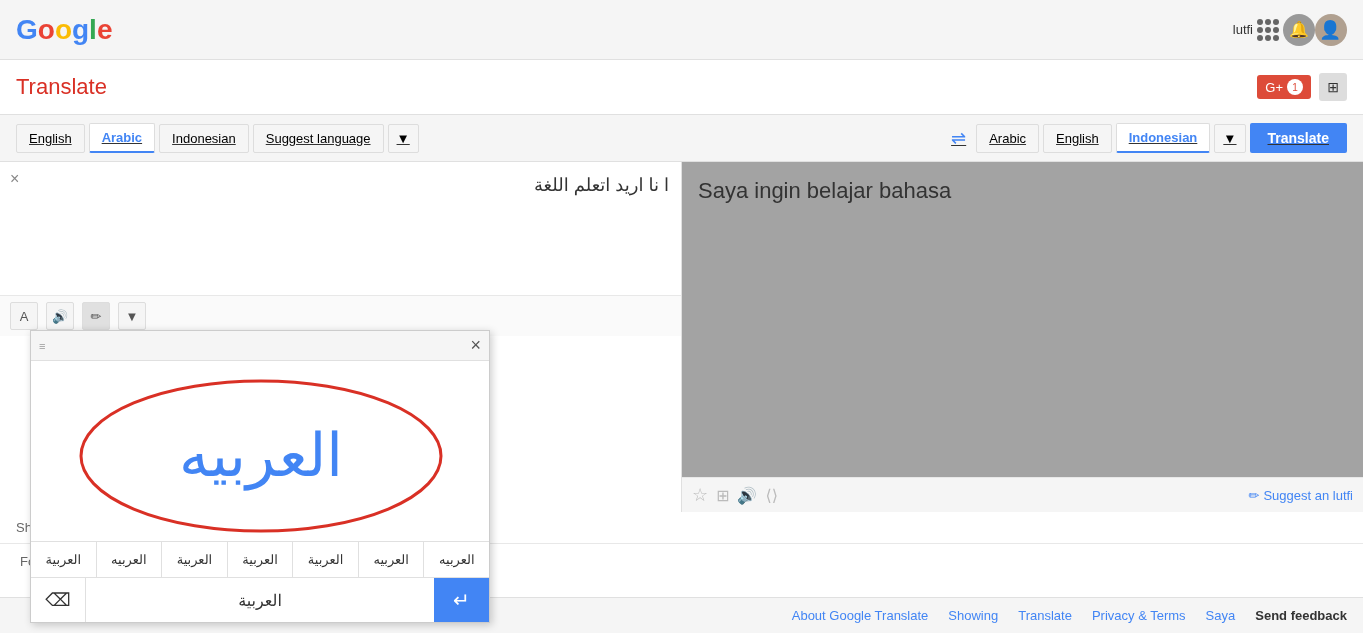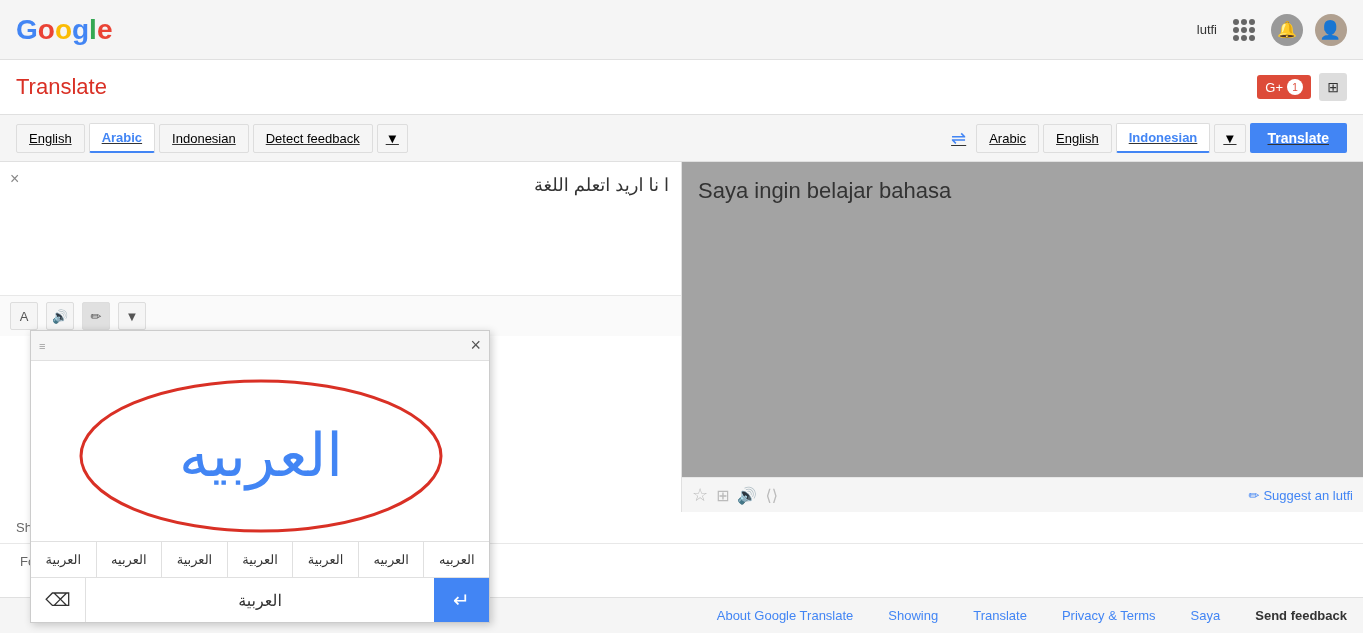--- a/index.html
+++ b/index.html
@@ -17,21 +17,21 @@
     }
     .header-left { display: flex; align-items: center; }
     .google-logo { display: flex; align-items: center; font-size: 28px; font-weight: bold; text-decoration: none; }
     .logo-g { color: #4285f4; }
     .logo-o1 { color: #ea4335; }
     .logo-o2 { color: #fbbc05; }
     .logo-g2 { color: #4285f4; }
     .logo-l { color: #34a853; }
     .logo-e { color: #ea4335; }
 
-    .header-right { display: flex; align-items: center; gap: 12px; }
+    .header-right { display: flex; align-items: center; }
     .header-username { font-size: 13px; color: #333; }
     .header-grid { display: grid; grid-template-columns: repeat(3,6px); gap: 2px; padding: 4px; cursor: pointer; }
     .header-grid-dot { width: 6px; height: 6px; background: #666; border-radius: 50%; }
     .header-avatar { width: 32px; height: 32px; border-radius: 50%; background: #ccc; overflow: hidden; display: flex; align-items: center; justify-content: center; font-size: 14px; cursor: pointer; }
     .header-notif { width: 32px; height: 32px; border-radius: 50%; background: #999; display: flex; align-items: center; justify-content: center; color: white; font-size: 16px; cursor: pointer; }
 
     
     .sub-header {
       display: flex;
       align-items: center;
@@ -138,21 +138,21 @@
       padding: 10px 16px; font-size: 13px; color: #666; background: #fff;
       display: flex; align-items: center; gap: 4px;
     }
     .business-bar a { color: #4285f4; text-decoration: none; }
     .business-bar span { margin: 0 4px; }
 
     
     .footer {
       padding: 10px 16px; font-size: 13px; color: #666; background: #f5f5f5;
       border-top: 1px solid #e0e0e0; display: flex; align-items: center; justify-content: flex-end;
-      gap: 35px; position: fixed; bottom: 0; width: 100%;
+      gap: 20px; position: fixed; bottom: 0; width: 100%;
     }
     .footer a { color: #4285f4; text-decoration: none; }
     .footer-send { color: #333; font-weight: bold; cursor: pointer; }
 
     
     .hw-overlay {
       position: absolute;
       top: 330px;
       left: 30px;
       width: 460px;
@@ -243,21 +243,21 @@
     </div>
     <div class="share-btn">⊞</div>
   </div>
 </div>
 
 <div class="lang-bar">
   <div class="lang-bar-left">
     <button class="lang-btn">English</button>
     <button class="lang-btn active">Arabic</button>
     <button class="lang-btn">Indonesian</button>
-    <button class="lang-btn">Detect feedback</button>
+    <button class="lang-btn">Suggest language</button>
     <button class="dropdown-btn">▼</button>
   </div>
   <button class="swap-btn">⇌</button>
   <div class="lang-bar-right">
     <button class="lang-btn">Arabic</button>
     <button class="lang-btn">English</button>
     <button class="lang-btn active">Indonesian</button>
     <button class="dropdown-btn">▼</button>
     <button class="translate-btn">Translate</button>
   </div>

